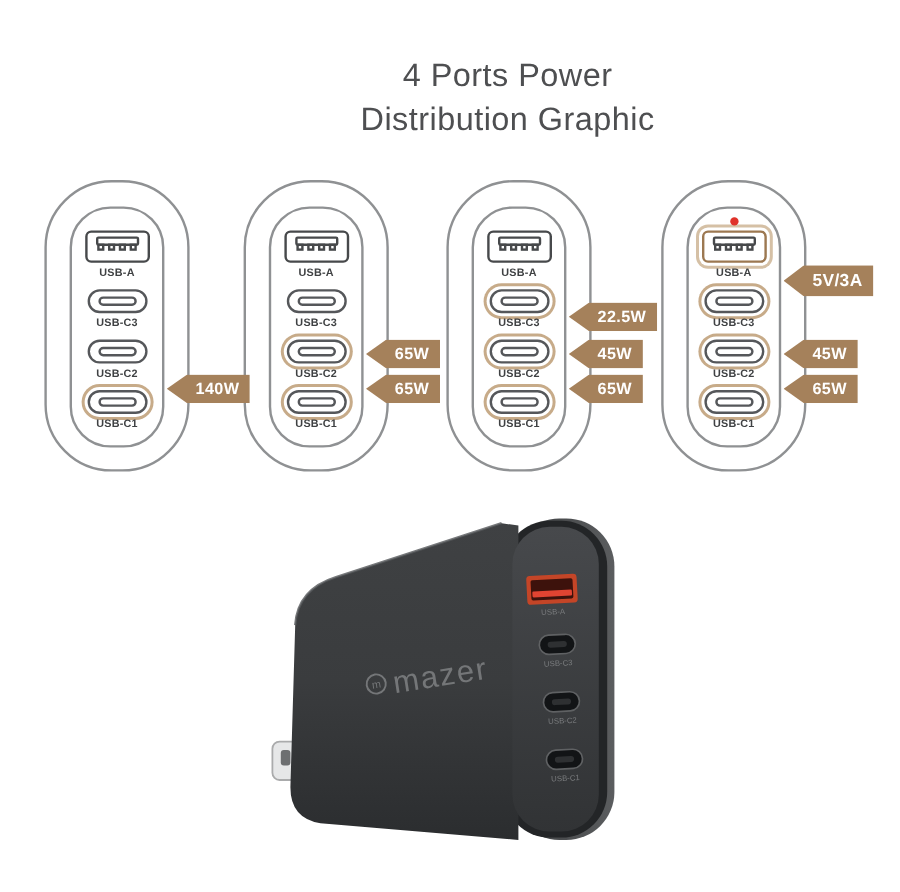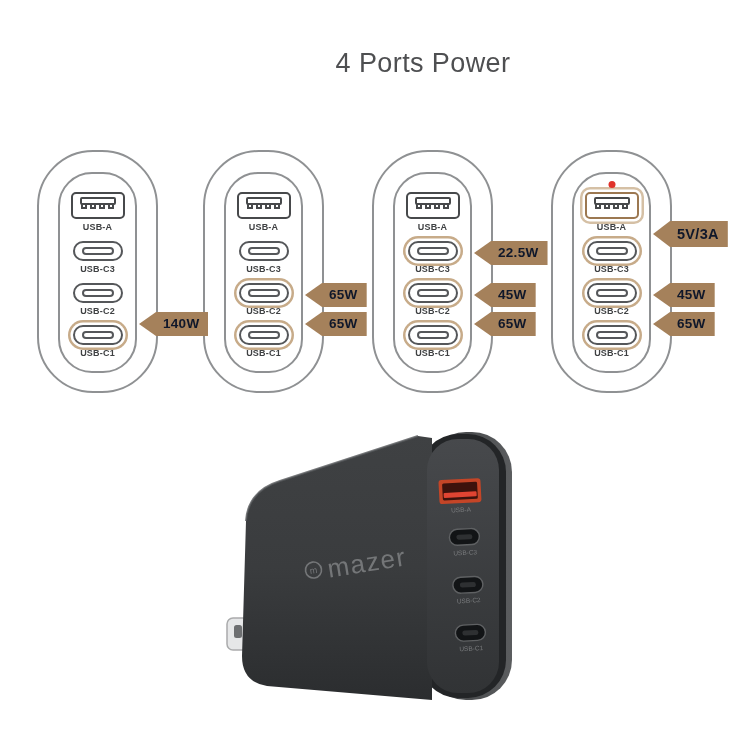--- a/index.html
+++ b/index.html
@@ -44,37 +44,37 @@
   .usbc-bar { width:32px; height:8px; box-sizing:border-box; border:2px solid #55575a; border-radius:4px; }
   .hl .usbc { box-shadow:0 0 0 2.5px #fff, 0 0 0 5px #c7ab89; }
   
   .red-dot {
     position:absolute; top:-11px; left:50%; transform:translateX(-50%);
     width:7px; height:7px; border-radius:50%; background:#e0322a;
   }
   
   .tag {
     position:absolute; left:100px; height:24px; line-height:24px; z-index:5;
-    padding:0 9px 0 24px; background:#a5815b; color:#0f172a;
+    padding:0 9px 0 24px; background:#a5815b; color:#ffffff;
     font-size:13.5px; font-weight:700; letter-spacing:0.3px; white-space:nowrap;
     clip-path:polygon(0 50%, 17px 0, 100% 0, 100% 100%, 17px 100%);
   }
-  .tag-c3 { top:89px; }
+  .tag-c3 { top:100px; }
   .tag-c2 { top:131px; }
   .tag-c1 { top:160px; }
   .tag-5v { top:69px; height:26px; line-height:26px; font-size:14.5px; }
   
   .product { position:absolute; left:222px; top:428px; width:300px; height:290px; }
 </style>
 </head>
 <body>
 
 <div class="page">
 
-  <h1 class="title"><span>4 Ports Power</span><br></h1>
+  <h1 class="title"><span>4 Ports Power</span><br><span>Distribution Graphic</span></h1>
 
   <div class="diagram-row">
 
     <div class="device" style="left:37px">
       <div class="device-inner">
         <div class="port-block">
           <div class="usba">
             <div class="usba-bar"></div>
             <div class="usba-pins">
                 <i></i>

